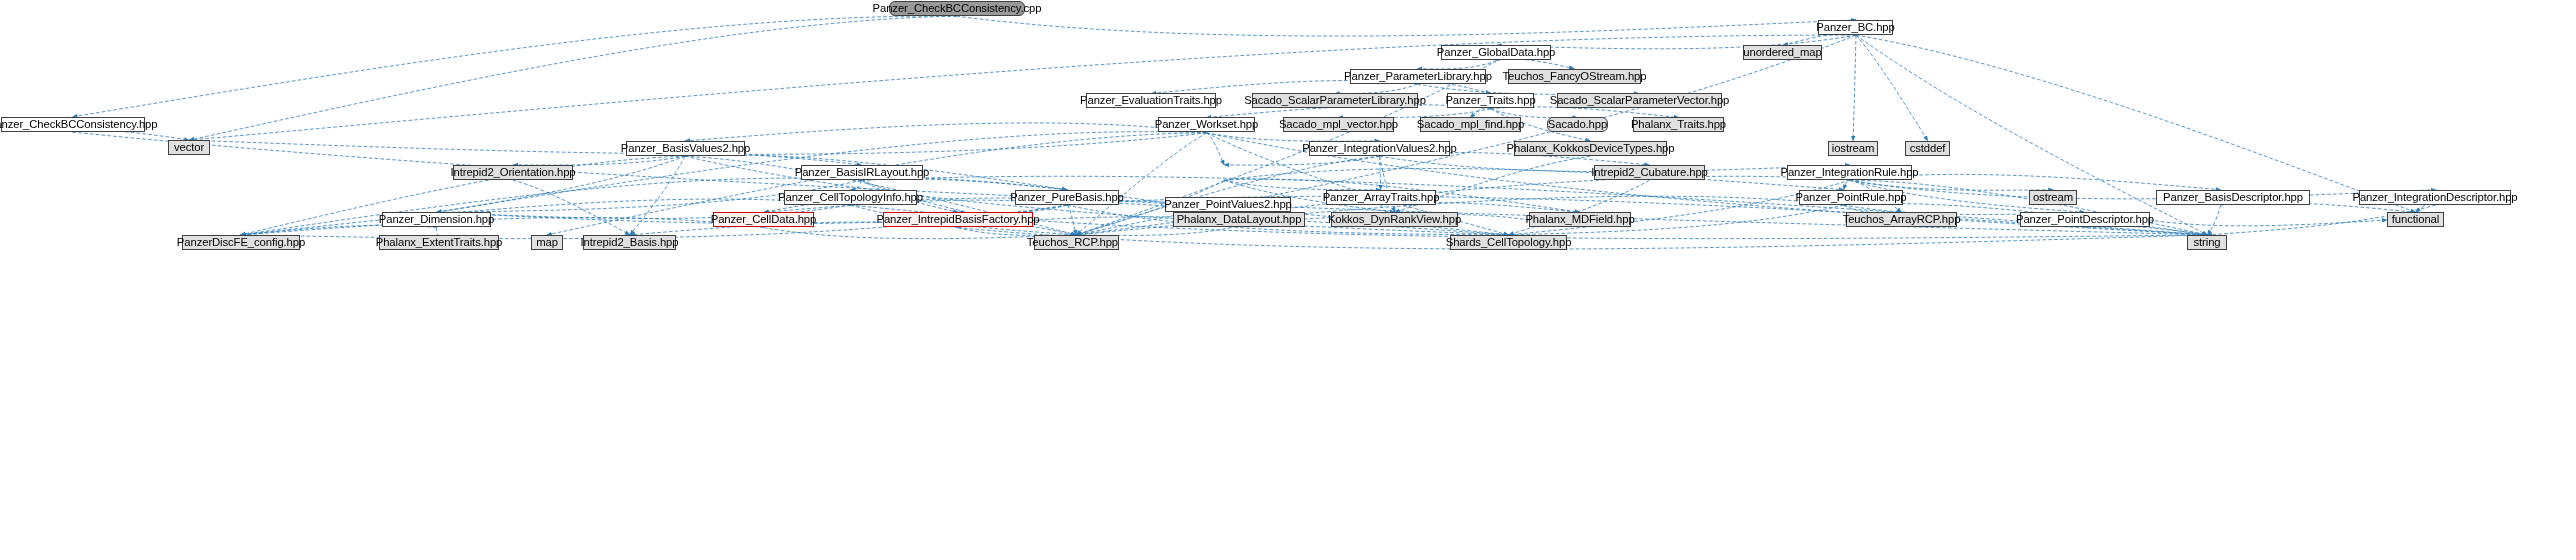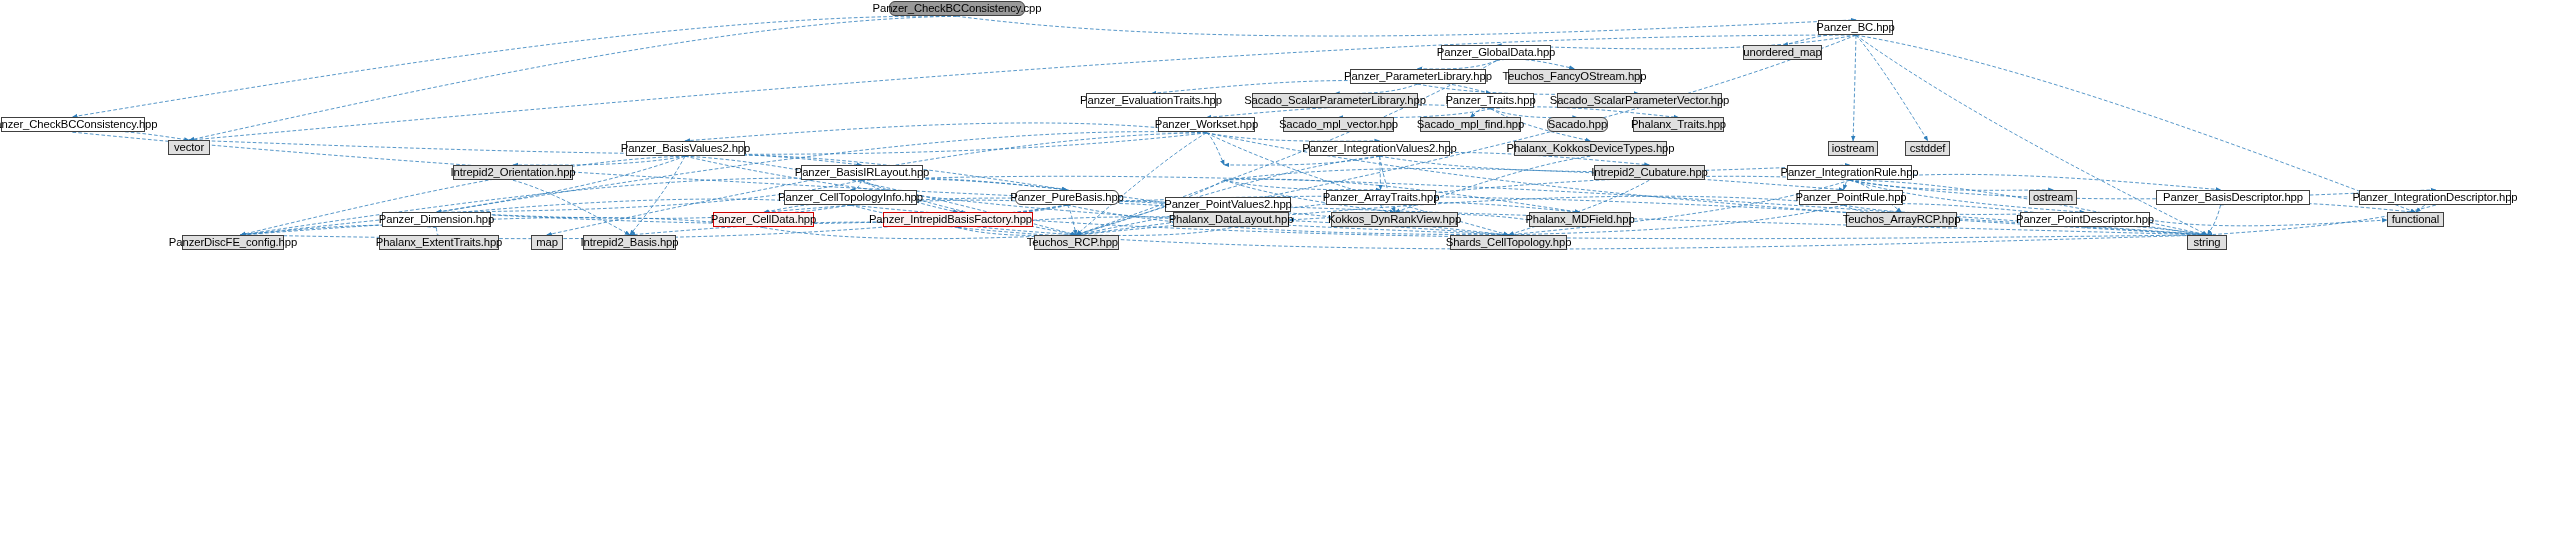--- a/index.html
+++ b/index.html
@@ -215,21 +215,21 @@
       </div>
       <div class="node ext" style="left: 1594px; top: 165px; width: 111px; height: 15.3px;">
         <span>Intrepid2_Cubature.hpp</span>
       </div>
       <div class="node hdr" style="left: 1787px; top: 165px; width: 125px; height: 15.3px;">
         <span>Panzer_IntegrationRule.hpp</span>
       </div>
       <div class="node hdr" style="left: 784px; top: 190px; width: 133px; height: 15.3px;">
         <span>Panzer_CellTopologyInfo.hpp</span>
       </div>
-      <div class="node hdr" style="left: 1015px; top: 190px; width: 104px; height: 15.3px; border-radius: 6px;">
+      <div class="node hdr" style="left: 1015px; top: 190px; width: 104px; height: 15.3px;">
         <span>Panzer_PureBasis.hpp</span>
       </div>
       <div class="node hdr" style="left: 1326px; top: 190px; width: 110px; height: 15.3px;">
         <span>Panzer_ArrayTraits.hpp</span>
       </div>
       <div class="node hdr" style="left: 1791px; top: 190px; width: 104px; height: 15.3px; margin-left: 8px;">
         <span>Panzer_PointRule.hpp</span>
       </div>
       <div class="node ext" style="left: 2029px; top: 190px; width: 48px; height: 15.3px;">
         <span>ostream</span>
@@ -239,42 +239,42 @@
       </div>
       <div class="node hdr" style="left: 2359px; top: 190px; width: 152px; height: 15.3px;">
         <span>Panzer_IntegrationDescriptor.hpp</span>
       </div>
       <div class="node hdr" style="left: 382px; top: 212px; width: 109px; height: 15.3px;">
         <span>Panzer_Dimension.hpp</span>
       </div>
       <div class="node hot" style="left: 713px; top: 212px; width: 101px; height: 15.3px;">
         <span>Panzer_CellData.hpp</span>
       </div>
-      <div class="node hot" style="left: 883px; top: 212px; width: 150px; height: 15.3px; justify-content: flex-end;">
+      <div class="node hot" style="left: 883px; top: 212px; width: 150px; height: 15.3px;">
         <span>Panzer_IntrepidBasisFactory.hpp</span>
       </div>
-      <div class="node ext" style="left: 1173px; top: 212px; width: 116px; height: 15.3px;">
+      <div class="node ext" style="left: 1173px; top: 212px; width: 132px; height: 15.3px;">
         <span>Phalanx_DataLayout.hpp</span>
       </div>
       <div class="node ext" style="left: 1331px; top: 212px; width: 127px; height: 15.3px;">
         <span>Kokkos_DynRankView.hpp</span>
       </div>
       <div class="node ext" style="left: 1529px; top: 212px; width: 102px; height: 15.3px;">
         <span>Phalanx_MDField.hpp</span>
       </div>
       <div class="node ext" style="left: 1846px; top: 212px; width: 111px; height: 15.3px;">
         <span>Teuchos_ArrayRCP.hpp</span>
       </div>
       <div class="node hdr" style="left: 2020px; top: 212px; width: 130px; height: 15.3px;">
         <span>Panzer_PointDescriptor.hpp</span>
       </div>
       <div class="node ext" style="left: 2387px; top: 212px; width: 57px; height: 15.3px;">
         <span>functional</span>
       </div>
-      <div class="node ext" style="left: 182px; top: 235px; width: 102px; height: 15.3px;">
+      <div class="node ext" style="left: 182px; top: 235px; width: 118px; height: 15.3px;">
         <span>PanzerDiscFE_config.hpp</span>
       </div>
       <div class="node ext" style="left: 379px; top: 235px; width: 120px; height: 15.3px;">
         <span>Phalanx_ExtentTraits.hpp</span>
       </div>
       <div class="node ext" style="left: 531px; top: 235px; width: 32px; height: 15.3px;">
         <span>map</span>
       </div>
       <div class="node ext" style="left: 583px; top: 235px; width: 93px; height: 15.3px;">
         <span>Intrepid2_Basis.hpp</span>

